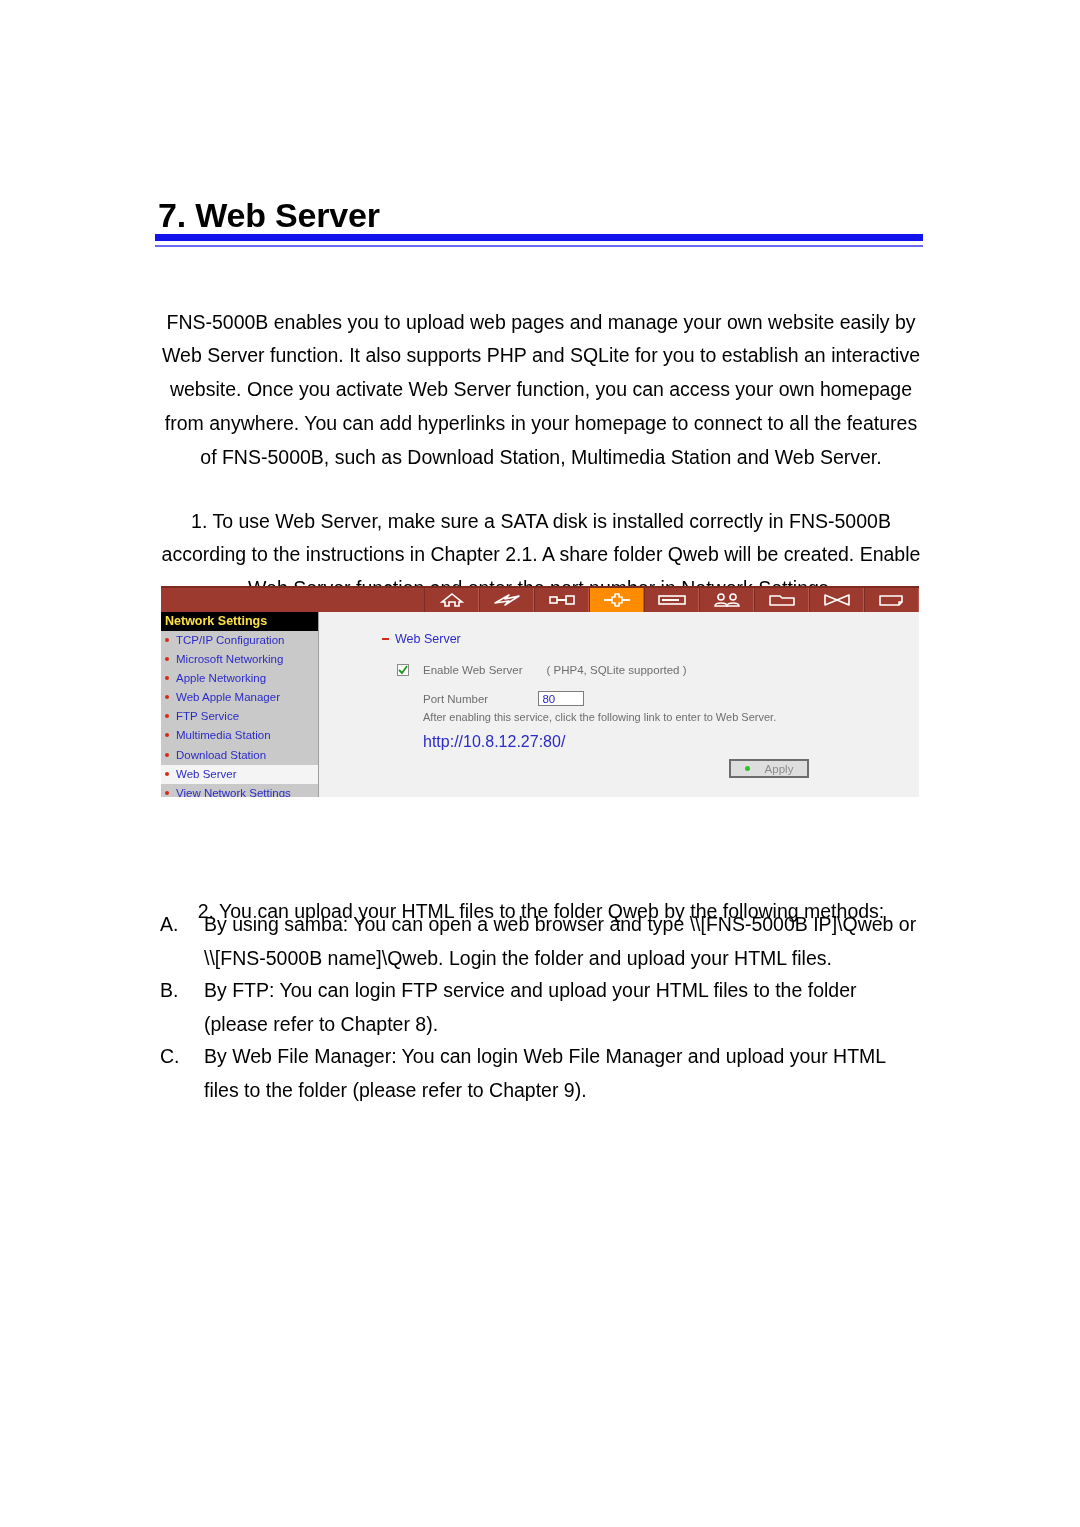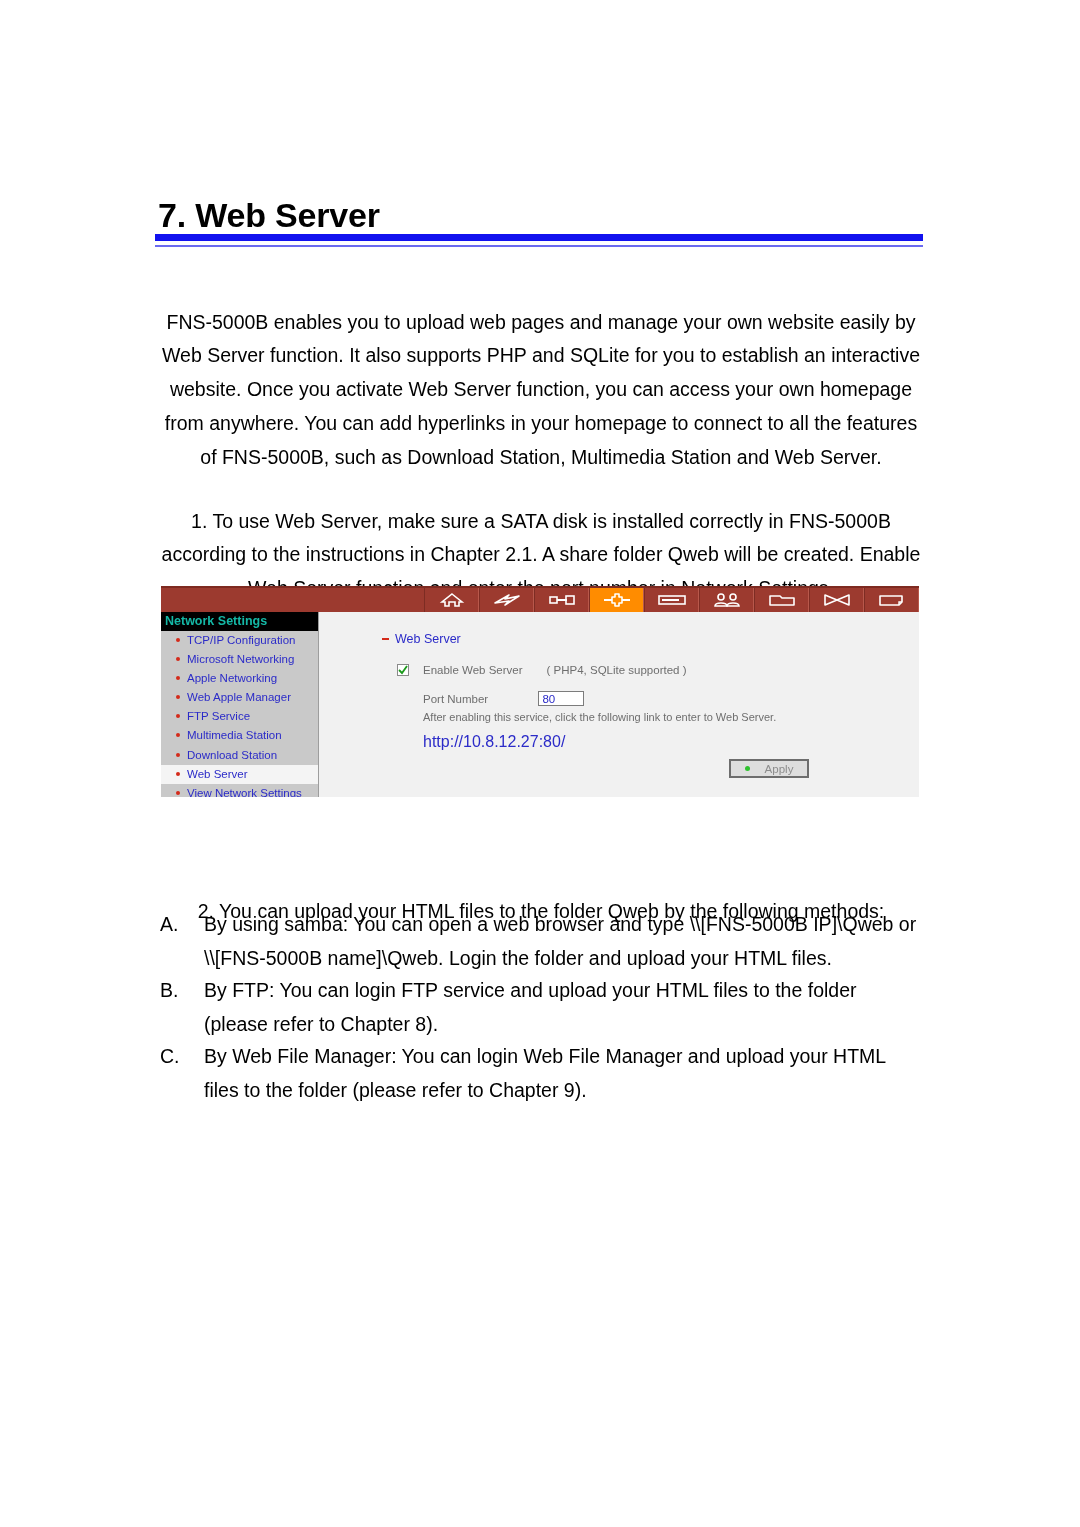--- a/index.html
+++ b/index.html
@@ -132,34 +132,34 @@
     top: 26px;
     width: 158px;
     height: 185px;
     background: #c9c9c9;
     border-right: 1px solid #9d9d9d;
     box-sizing: border-box;
   }
   .side-head {
     height: 19px;
     background: #000000;
-    color: #14b8a6;
+    color: #fde047;
     font-size: 12.5px;
     font-weight: bold;
     line-height: 19px;
     padding-left: 4px;
     box-sizing: border-box;
     white-space: nowrap;
   }
   .side-item {
     height: 19.1px;
     line-height: 19.1px;
     font-size: 11.5px;
     color: #2b2bc8;
-    padding-left: 15px;
+    padding-left: 4px;
     box-sizing: border-box;
     white-space: nowrap;
     position: relative;
   }
   .side-item .dot {
     display: inline-block;
     width: 4px;
     height: 4px;
     background: #d42a1a;
     border-radius: 50%;

